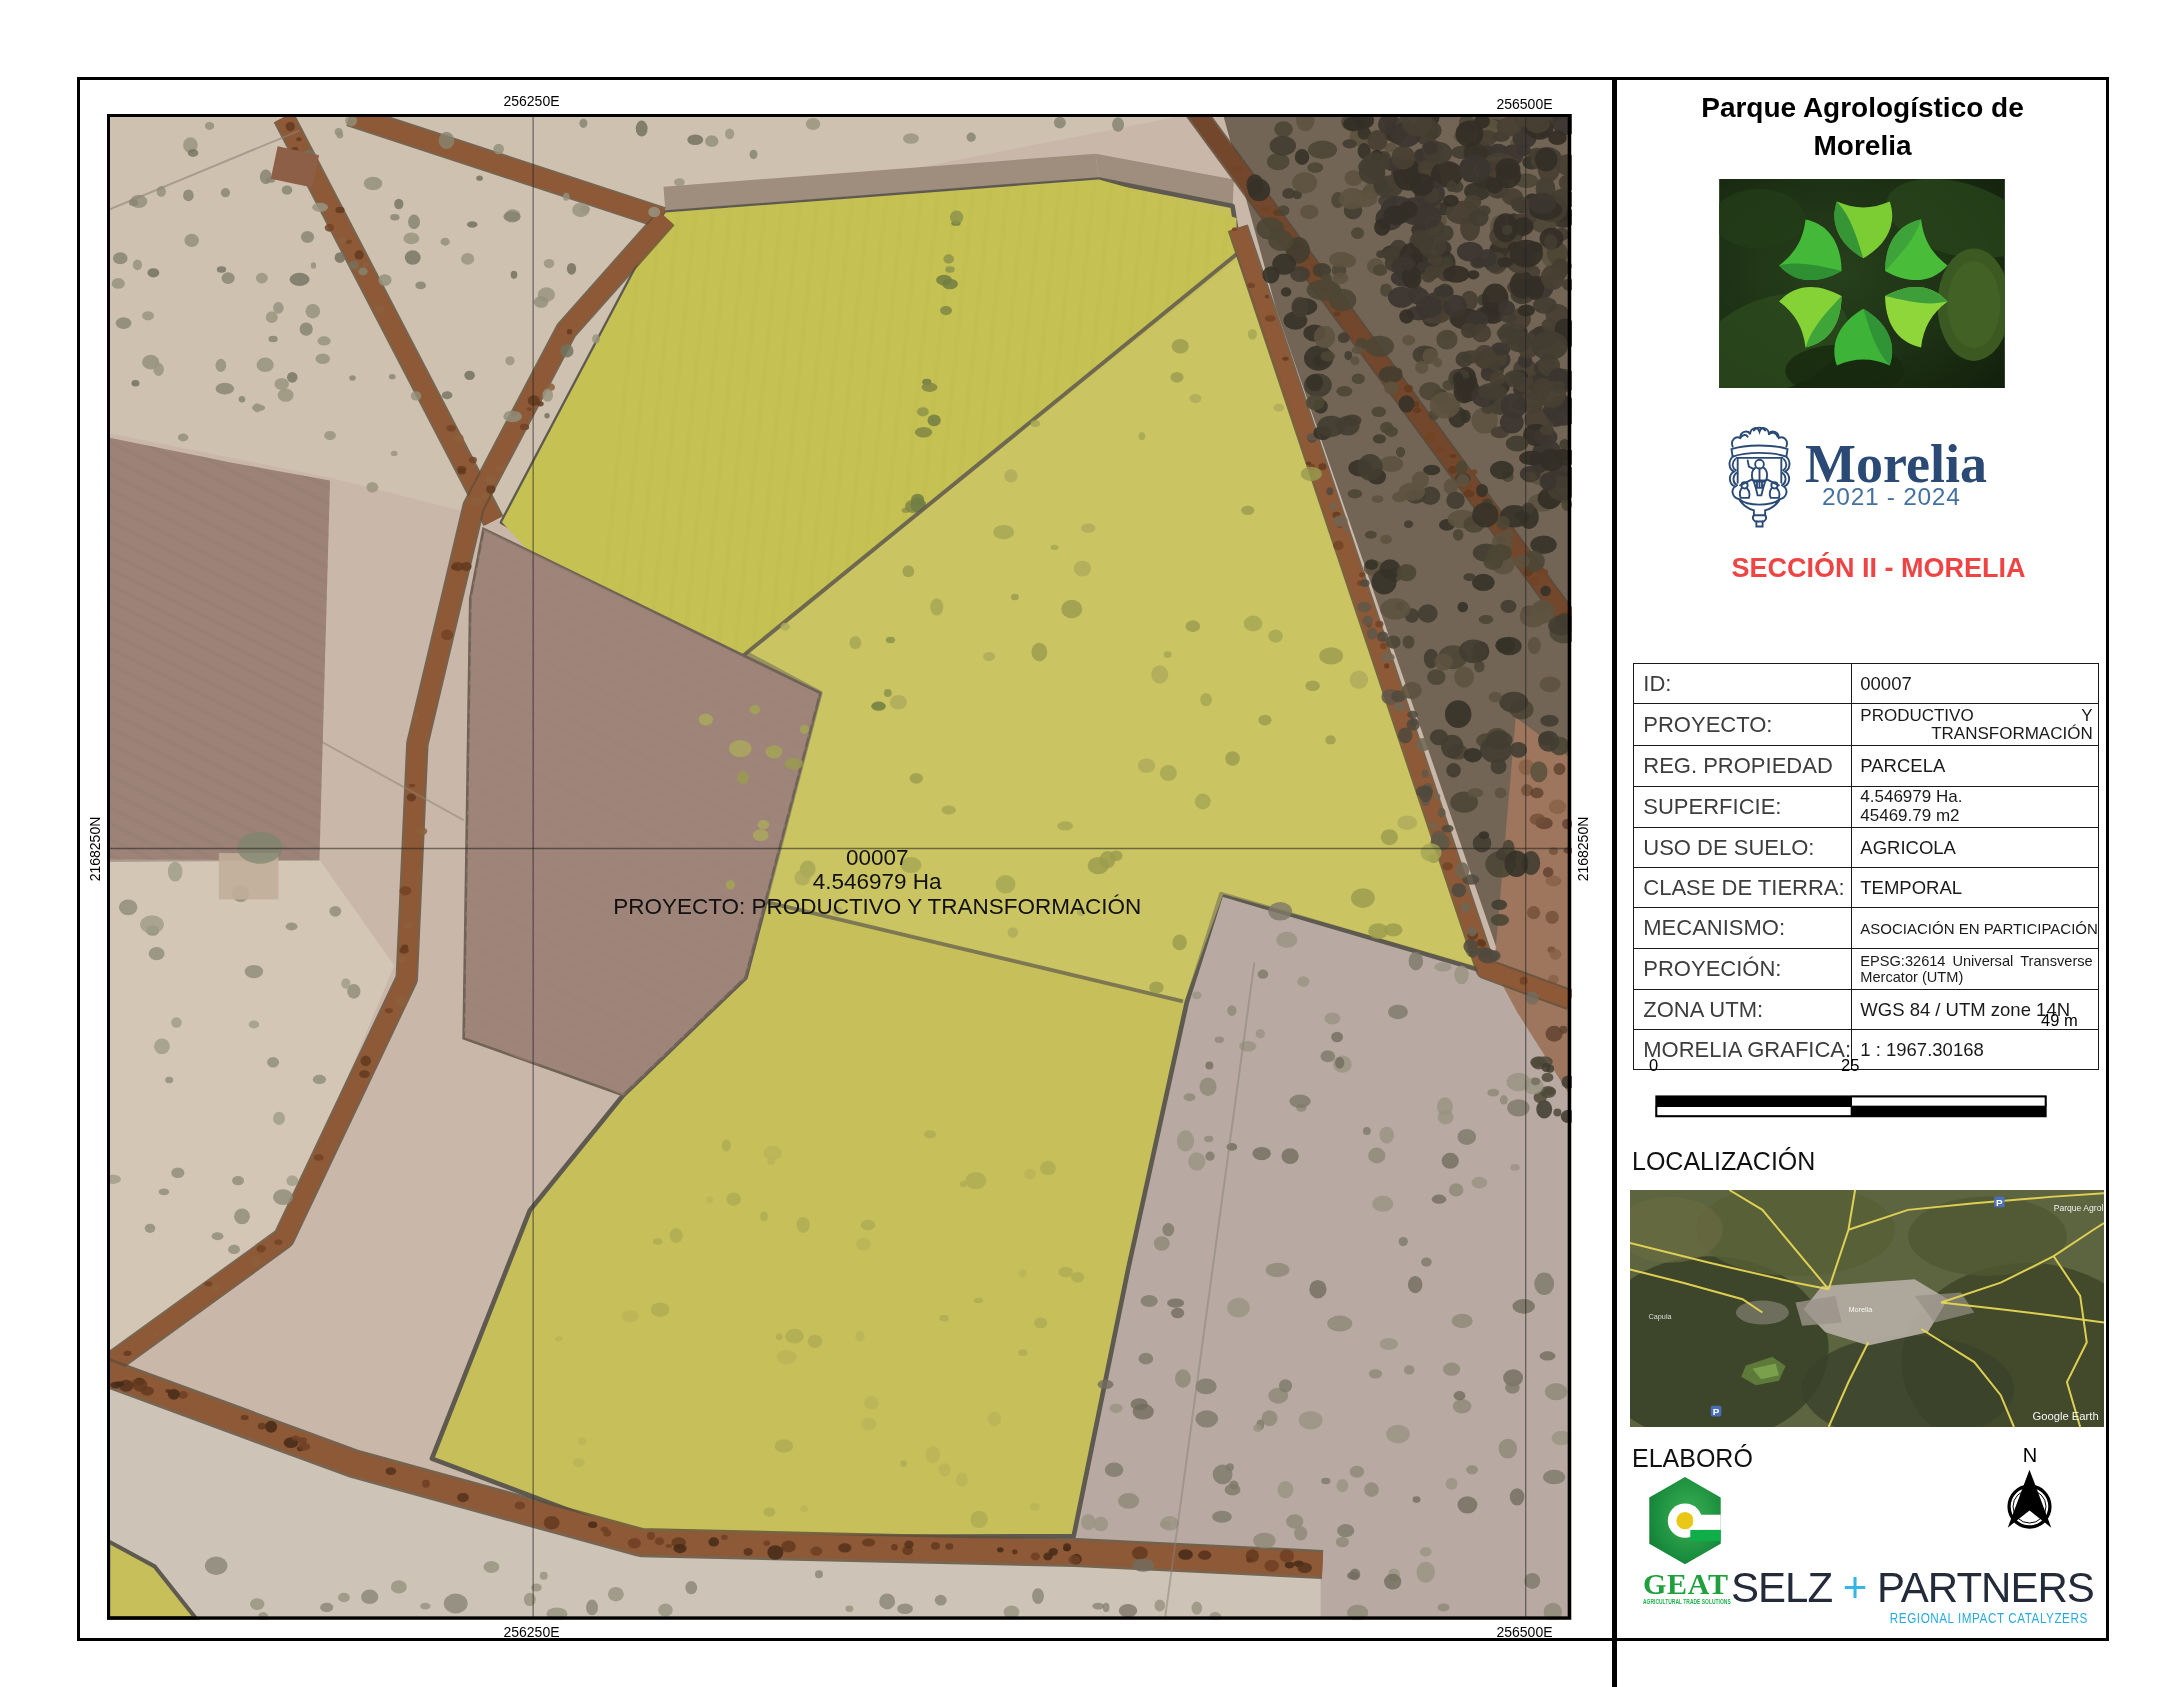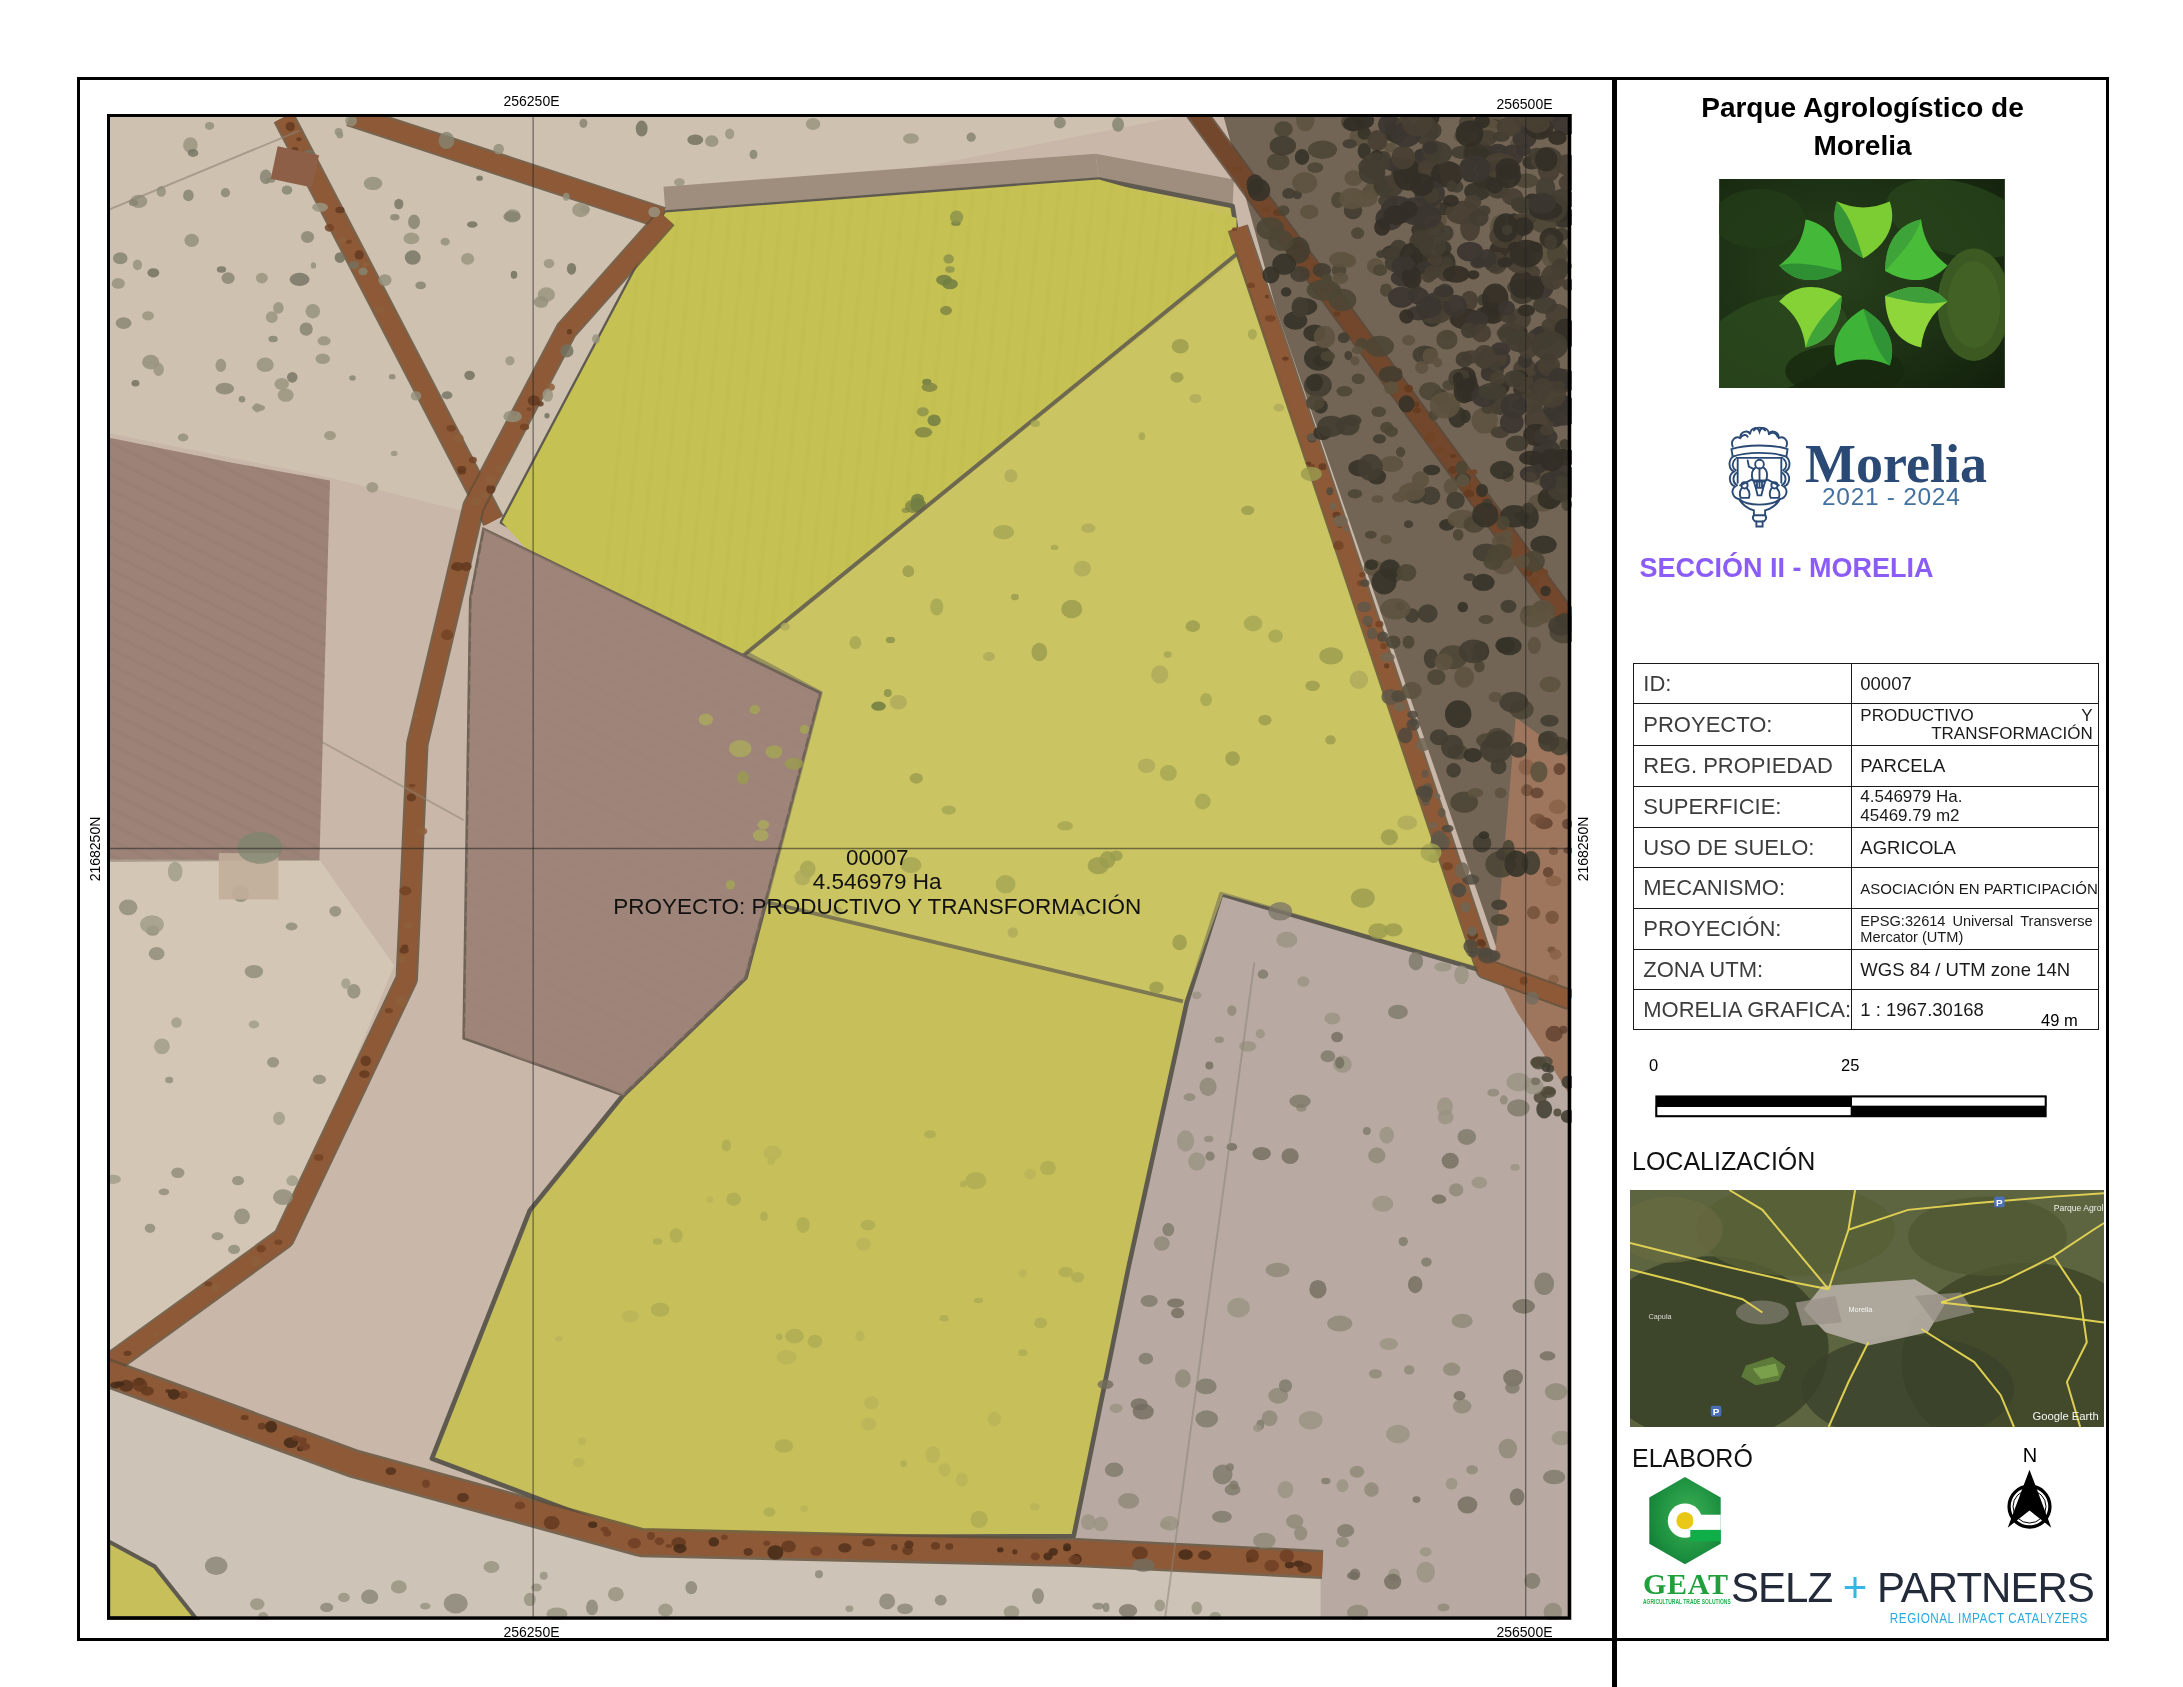--- a/index.html
+++ b/index.html
@@ -1509,21 +1509,21 @@
       <path d="M 20 122 C 34 134 72 134 86 122 C 80 132 70 138 62 140 L 62 148 L 44 148 L 44 140 C 36 138 26 132 20 122 Z"></path>
       <path d="M 44 148 C 40 152 44 158 48 158 L 58 158 C 62 158 66 152 62 148"></path>
       <path d="M 48 158 L 48 166 L 58 166 L 58 158"></path>
     </g>
 </svg>
 
 <div class="abs" style="left:1805px;top:433px;font-family:'Liberation Serif',serif;font-weight:bold;font-size:54px;color:#2a4a75;">Morelia</div>
 
 <div class="abs" style="left:1809px;top:483px;font-size:24.5px;color:#44719f;letter-spacing:0.7px;margin-left:13px;">2021 - 2024</div>
 
-<div class="abs" style="left:1547px;top:553px;width:479px;text-align:center;font-size:27px;font-weight:bold;color:#8b5cf6;">SECCIÓN II - MORELIA</div>
+<div class="abs" style="left:1639px;top:553px;width:479px;text-align:center;font-size:27px;font-weight:bold;color:#ef4444;">SECCIÓN II - MORELIA</div>
 
 <div class="abs" style="left:1633px;top:643px;margin-top:20px;">
 <table class="info">
 
 <tbody>
         <tr style="height:40px;">
           <td class="lab">ID:</td>
           <td class="val">00007</td>
         </tr>
 
@@ -1546,20 +1546,24 @@
 <tr style="height:41px;">
           <td class="lab">SUPERFICIE:</td>
           <td class="val" style="font-size:17px;line-height:1.1;">4.546979 Ha.<br>45469.79 m2</td>
         </tr>
 
 <tr style="height:40px;">
           <td class="lab">USO DE SUELO:</td>
           <td class="val">AGRICOLA</td>
         </tr>
 
+<tr style="height:40px;">
+          <td class="lab">CLASE DE TIERRA:</td>
+          <td class="val">TEMPORAL</td>
+        </tr>
 
 <tr style="height:41px;">
           <td class="lab">MECANISMO:</td>
           <td class="val" style="font-size:15px;white-space:nowrap;">ASOCIACIÓN EN PARTICIPACIÓN</td>
         </tr>
 
 <tr style="height:41px;">
           <td class="lab">PROYECIÓN:</td>
           <td class="val" style="font-size:14.6px;line-height:1.1;">
             <div class="jrow">

